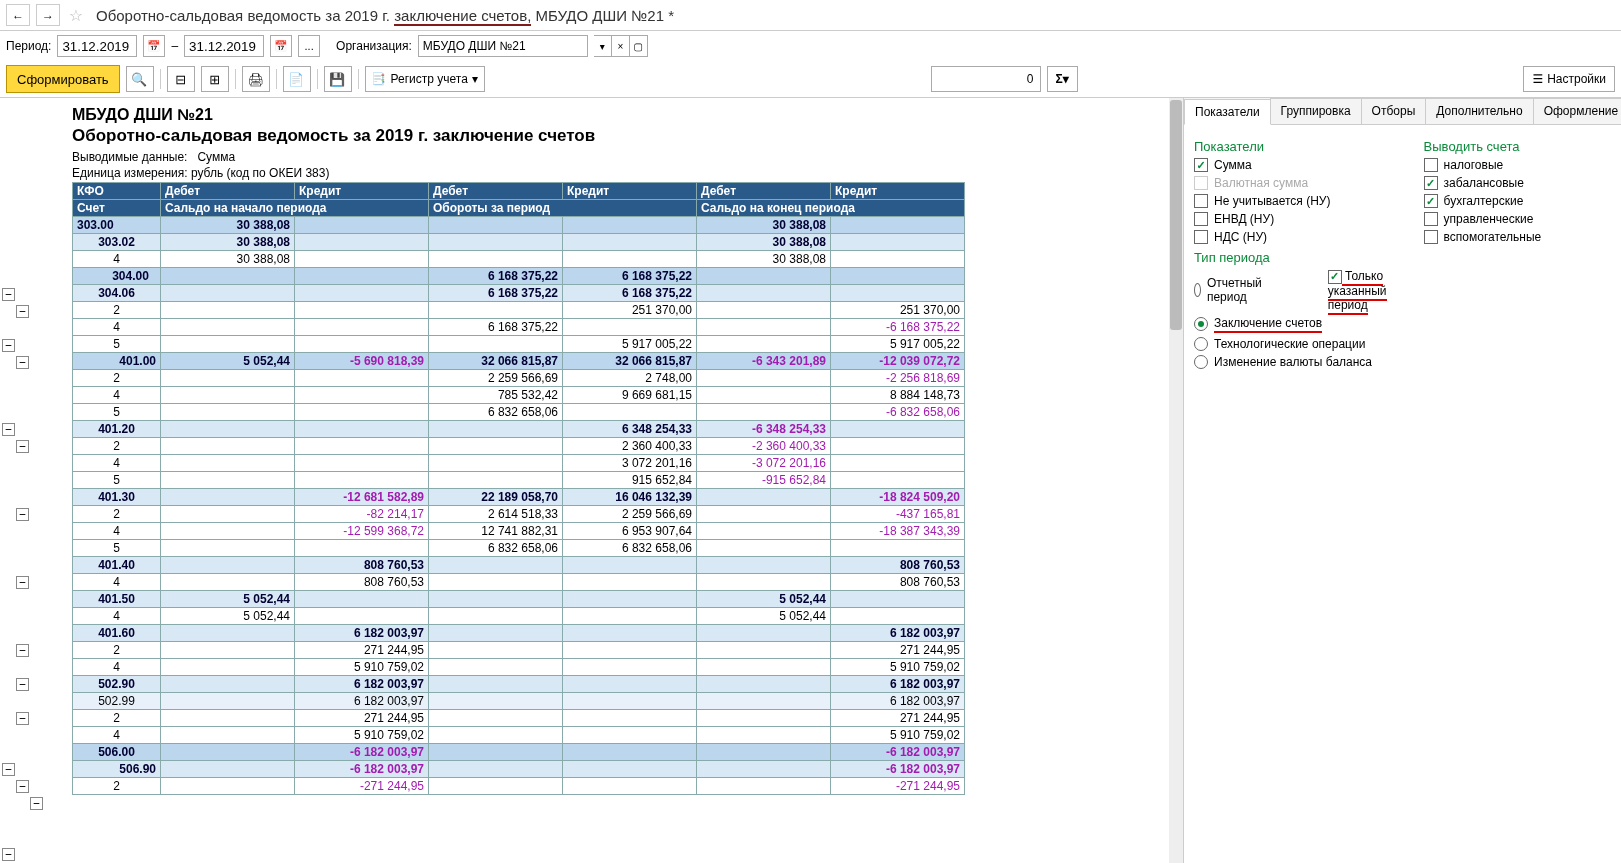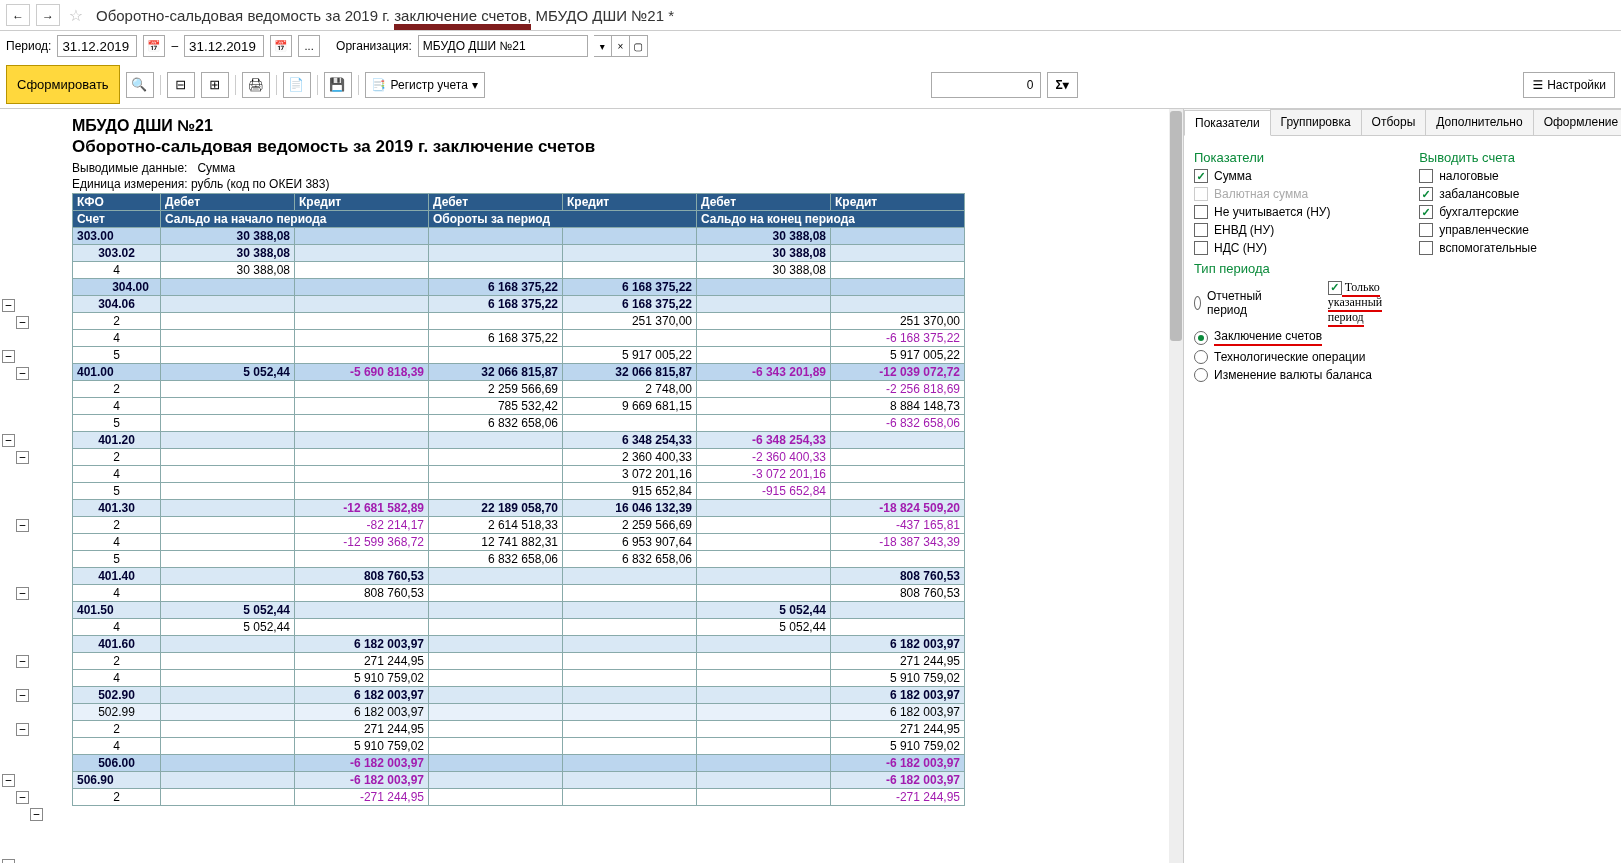--- a/index.html
+++ b/index.html
@@ -2,30 +2,30 @@
 <html><head>
 <meta charset="utf-8">
 <style>
 * { box-sizing: border-box; margin: 0; padding: 0; }
 body { font-family: Arial, sans-serif; font-size: 12px; color: #000; background: #fff; overflow: hidden; }
 .app { display: flex; flex-direction: column; height: 863px; width: 1621px; }
 .titlebar { display: flex; align-items: center; padding: 4px 6px; border-bottom: 1px solid #ccc; gap: 6px; }
 .nav-btn { width: 24px; height: 22px; border: 1px solid #ccc; background: #fff; display: flex; align-items: center; justify-content: center; cursor: pointer; }
 .star { width: 20px; height: 20px; display: flex; align-items: center; justify-content: center; color: #bbb; font-size: 16px; }
 .title-text { font-size: 15px; color: #333; margin-left: 4px; }
-.title-underline { border-bottom: 6px solid #7f1d1d; }
+.title-underline { border-bottom: 2px solid #7f1d1d; }
 .period-bar { display: flex; align-items: center; padding: 4px 6px; gap: 6px; }
 .period-bar label { font-size: 12px; }
 .date-input { border: 1px solid #aaa; padding: 2px 4px; width: 80px; height: 22px; }
 .cal-btn, .dots-btn { width: 22px; height: 22px; border: 1px solid #aaa; background: #fff; display: flex; align-items: center; justify-content: center; cursor: pointer; font-size: 11px; }
 .org-select { border: 1px solid #aaa; height: 22px; display: flex; align-items: center; padding: 0 4px; width: 170px; }
 .org-btns { display: flex; }
 .org-btns .mini { width: 18px; height: 22px; border: 1px solid #aaa; border-left: none; display: flex; align-items: center; justify-content: center; font-size: 10px; cursor: pointer; }
 .toolbar { display: flex; align-items: center; padding: 4px 6px; gap: 6px; border-bottom: 1px solid #ccc; }
-.btn-generate { background: #ffd83d; border: 1px solid #b89400; padding: 4px 10px; font-size: 13px; cursor: pointer; height: 39px; }
+.btn-generate { background: #ffd83d; border: 1px solid #b89400; padding: 4px 10px; font-size: 13px; cursor: pointer; height: 28px; }
 .tool-btn { width: 28px; height: 26px; border: 1px solid #aaa; background: #fff; display: flex; align-items: center; justify-content: center; cursor: pointer; font-size: 13px; }
 .tool-sep { width: 1px; height: 20px; background: #ccc; }
 .reg-btn { height: 26px; border: 1px solid #aaa; background: #fff; padding: 0 6px; display: flex; align-items: center; gap: 4px; cursor: pointer; }
 .spacer { flex: 1; }
 .sum-box { border: 1px solid #aaa; height: 26px; width: 110px; text-align: right; padding: 0 6px; display: flex; align-items: center; justify-content: flex-end; }
 .sigma-btn { height: 26px; border: 1px solid #aaa; padding: 0 8px; display: flex; align-items: center; cursor: pointer; font-weight: bold; }
 .settings-btn { height: 26px; border: 1px solid #aaa; background: #fff; padding: 0 8px; display: flex; align-items: center; gap: 4px; cursor: pointer; }
 .main { flex: 1; display: flex; overflow: hidden; }
 .report-area { flex: 1; overflow: auto; position: relative; }
 .report-inner { padding: 6px 6px 6px 8px; }
@@ -218,21 +218,21 @@
               <tr class="r-white">
                 <td class="c-acct" style="text-align: center;">5</td>
                 <td class="c-num"></td>
                 <td class="c-num"></td>
                 <td class="c-num"></td>
                 <td class="c-num">5 917 005,22</td>
                 <td class="c-num"></td>
                 <td class="c-num">5 917 005,22</td>
               </tr>
               <tr class="r-blue">
-                <td class="c-acct" style="text-align: left;">401.00</td>
+                <td class="c-acct" style="text-align: right;">401.00</td>
                 <td class="c-num">5 052,44</td>
                 <td class="c-num neg">-5 690 818,39</td>
                 <td class="c-num">32 066 815,87</td>
                 <td class="c-num">32 066 815,87</td>
                 <td class="c-num neg">-6 343 201,89</td>
                 <td class="c-num neg">-12 039 072,72</td>
               </tr>
               <tr class="r-white">
                 <td class="c-acct" style="text-align: center;">2</td>
                 <td class="c-num"></td>
@@ -344,21 +344,21 @@
               <tr class="r-white">
                 <td class="c-acct" style="text-align: center;">4</td>
                 <td class="c-num"></td>
                 <td class="c-num">808 760,53</td>
                 <td class="c-num"></td>
                 <td class="c-num"></td>
                 <td class="c-num"></td>
                 <td class="c-num">808 760,53</td>
               </tr>
               <tr class="r-light">
-                <td class="c-acct" style="text-align: left;">401.50</td>
+                <td class="c-acct" style="text-align: center;">401.50</td>
                 <td class="c-num">5 052,44</td>
                 <td class="c-num"></td>
                 <td class="c-num"></td>
                 <td class="c-num"></td>
                 <td class="c-num">5 052,44</td>
                 <td class="c-num"></td>
               </tr>
               <tr class="r-white">
                 <td class="c-acct" style="text-align: center;">4</td>
                 <td class="c-num">5 052,44</td>
@@ -434,21 +434,21 @@
               <tr class="r-blue">
                 <td class="c-acct" style="text-align: center;">506.00</td>
                 <td class="c-num"></td>
                 <td class="c-num neg">-6 182 003,97</td>
                 <td class="c-num"></td>
                 <td class="c-num"></td>
                 <td class="c-num"></td>
                 <td class="c-num neg">-6 182 003,97</td>
               </tr>
               <tr class="r-light">
-                <td class="c-acct" style="text-align: left;">506.90</td>
+                <td class="c-acct" style="text-align: right;">506.90</td>
                 <td class="c-num"></td>
                 <td class="c-num neg">-6 182 003,97</td>
                 <td class="c-num"></td>
                 <td class="c-num"></td>
                 <td class="c-num"></td>
                 <td class="c-num neg">-6 182 003,97</td>
               </tr>
               <tr class="r-white">
                 <td class="c-acct" style="text-align: center;">2</td>
                 <td class="c-num"></td>
@@ -514,21 +514,21 @@
               <div class="chk-row">
                 <div class="chk"></div>
                 <span>НДС (НУ)</span>
               </div>
             </div>
           <div class="section-h">Тип периода</div>
           <div id="period-opts">
               <div class="chk-row">
                 <div class="rad"></div>
                 <span>Отчетный период</span>
-                <span style="margin-left: 60px;"><span class="chk checked" style="display: inline-flex; width: 14px; height: 14px; border: 1px solid rgb(102, 102, 102); vertical-align: middle;"></span><span class="red-under" style="margin-left: 0; font-family: Liberation Serif, serif;"> Только указанный период</span></span>
+                <span style="margin-left: 60px;"><span class="chk checked" style="display: inline-flex; width: 14px; height: 14px; border: 1px solid rgb(102, 102, 102); vertical-align: middle;"></span><span class="red-under" style="margin-left: 0;"> Только указанный период</span></span>
               </div>
               <div class="chk-row">
                 <div class="rad checked"></div>
                 <span class="red-under">Заключение счетов</span>
               </div>
               <div class="chk-row">
                 <div class="rad"></div>
                 <span>Технологические операции</span>
               </div>
               <div class="chk-row">

